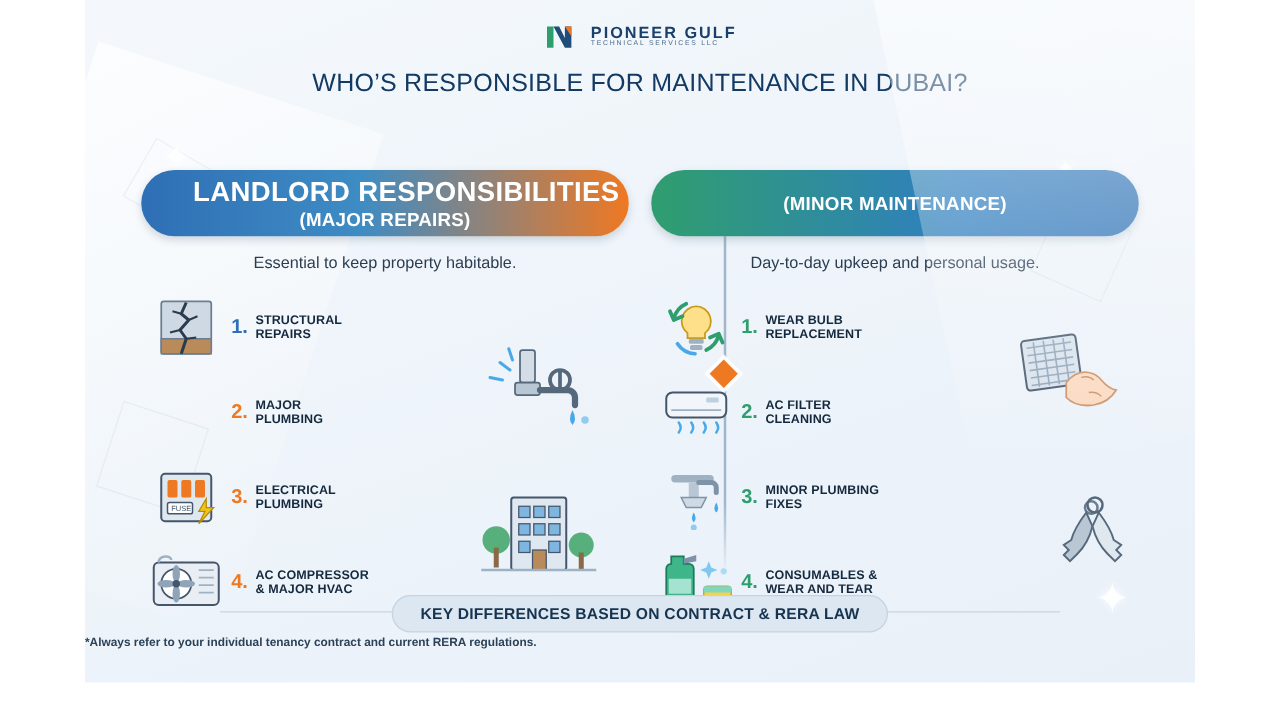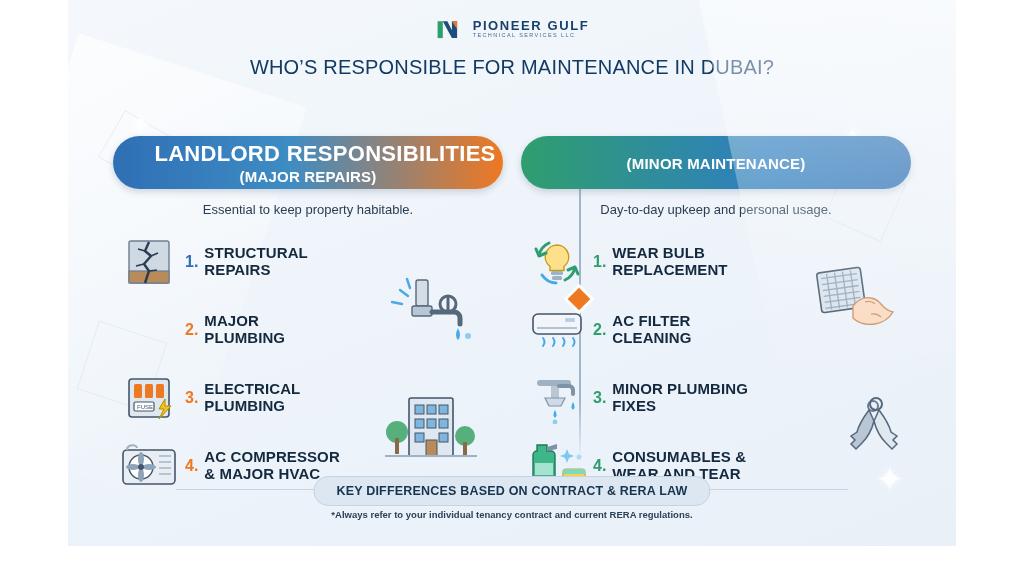--- a/index.html
+++ b/index.html
@@ -160,21 +160,21 @@
     display: flex;
     justify-content: center;
     align-items: center;
   }
   .item .num {
     font-size: 16px;
     font-weight: bold;
     margin-right: 6px;
   }
   .item .label {
-    font-size: 15px;
+    font-size: 10px;
     font-weight: bold;
     color: #14293e;
     line-height: 1.12;
     letter-spacing: .1px;
   }
   .num-blue { color: #2f6fb5; }
   .num-orange { color: #ef7822; }
   .num-green { color: #2f9e6e; }
 
   
@@ -213,21 +213,21 @@
     font-size: 12.5px;
     font-weight: bold;
     color: #16344f;
     letter-spacing: .2px;
     white-space: nowrap;
   }
   .footnote {
     position: absolute;
     left: 0; right: 0;
     top: 509px;
-    text-align: center;
+    text-align: left;
     font-size: 9.5px;
     font-weight: bold;
     color: #2b4258;
   }
   .footer-line {
     position: absolute;
     top: 489px;
     height: 1px;
     background: #c6d5e3;
   }

